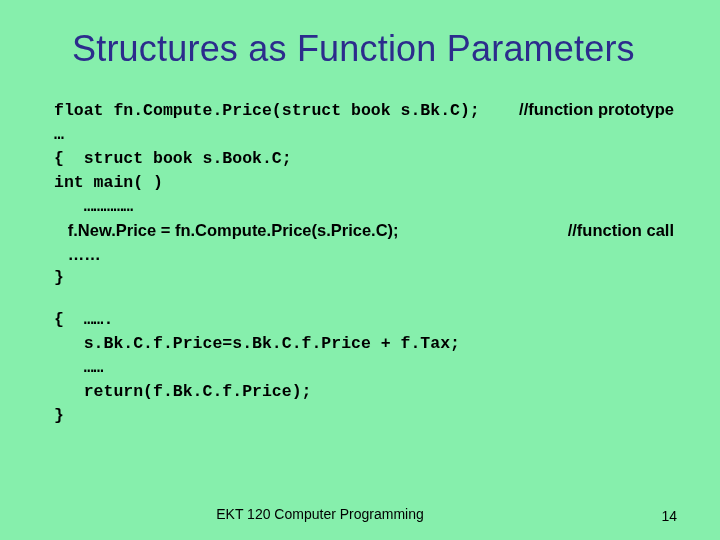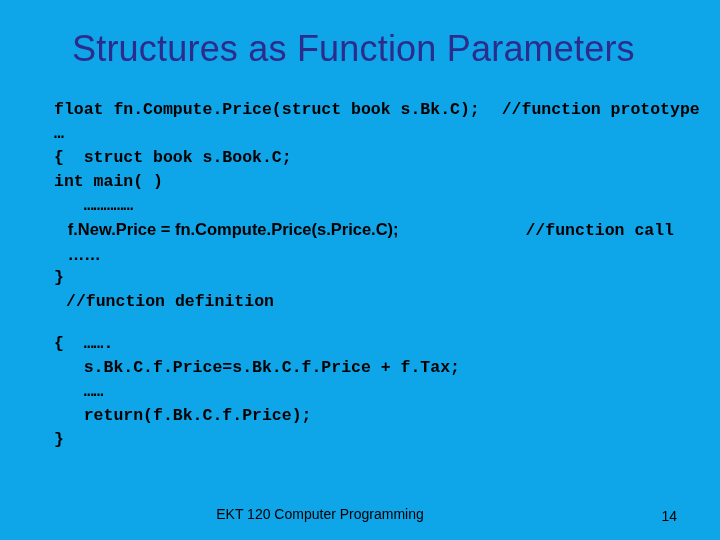--- a/index.html
+++ b/index.html
@@ -1,21 +1,21 @@
 <!DOCTYPE html>
 <html><head>
 <meta charset="utf-8">
 <style>
   * { margin: 0; padding: 0; box-sizing: border-box; }
   html, body { width: 720px; height: 540px; background: #ffffff; font-family: Arial, Helvetica, sans-serif; }
   .slide {
     width: 720px;
     height: 540px;
     position: relative;
-    background: #0ea5e9;
+    background: #86efac;
     padding: 28px 46px 0 72px;
   }
   .title {
     color: #2c2c8c;
     font-size: 36px;
     font-weight: 400;
     font-family: Arial, Helvetica, sans-serif;
     margin-bottom: 28px;
     letter-spacing: 0.2px;
   }
@@ -25,21 +25,21 @@
     color: #000;
     font-family: Arial, Helvetica, sans-serif;
     margin-left: -18px;
   }
   .mono { font-family: "Courier New", Courier, monospace; font-weight: bold; font-size: 16.5px; }
   .sans-bold { font-family: Arial, Helvetica, sans-serif; font-weight: bold; font-size: 16.5px; }
   .line { white-space: pre; }
   .row { display: flex; justify-content: space-between; align-items: baseline; }
   .row .left { white-space: pre; }
   .row .right { white-space: nowrap; padding-left: 12px; }
-  .comment { font-family: Liberation Mono, monospace; font-weight: bold; }
+  .comment { font-family: Liberation Sans, sans-serif; font-weight: bold; }
   .block2 { margin-top: 18px; }
   .footer {
     position: absolute;
     bottom: 18px;
     width: 640px;
     left: 0;
     text-align: center;
     font-size: 14px;
     color: #000;
   }
@@ -71,21 +71,20 @@
 
     <div class="row">
       <span class="left sans-bold">   f.New.Price = fn.Compute.Price(s.Price.C);</span>
       <span class="right comment">//function call</span>
     </div>
 
     <div class="line sans-bold">   ……</div>
     <div class="line mono">}</div>
 
     <div class="row">
-      <span class="right comment">//function definition</span>
     </div>
 
     <div class="block2">
       <div class="line mono">{  …….</div>
       <div class="line mono">   s.Bk.C.f.Price=s.Bk.C.f.Price + f.Tax;</div>
       <div class="line mono">   ……</div>
       <div class="line mono">   return(f.Bk.C.f.Price);</div>
       <div class="line mono">}</div>
     </div>
 

